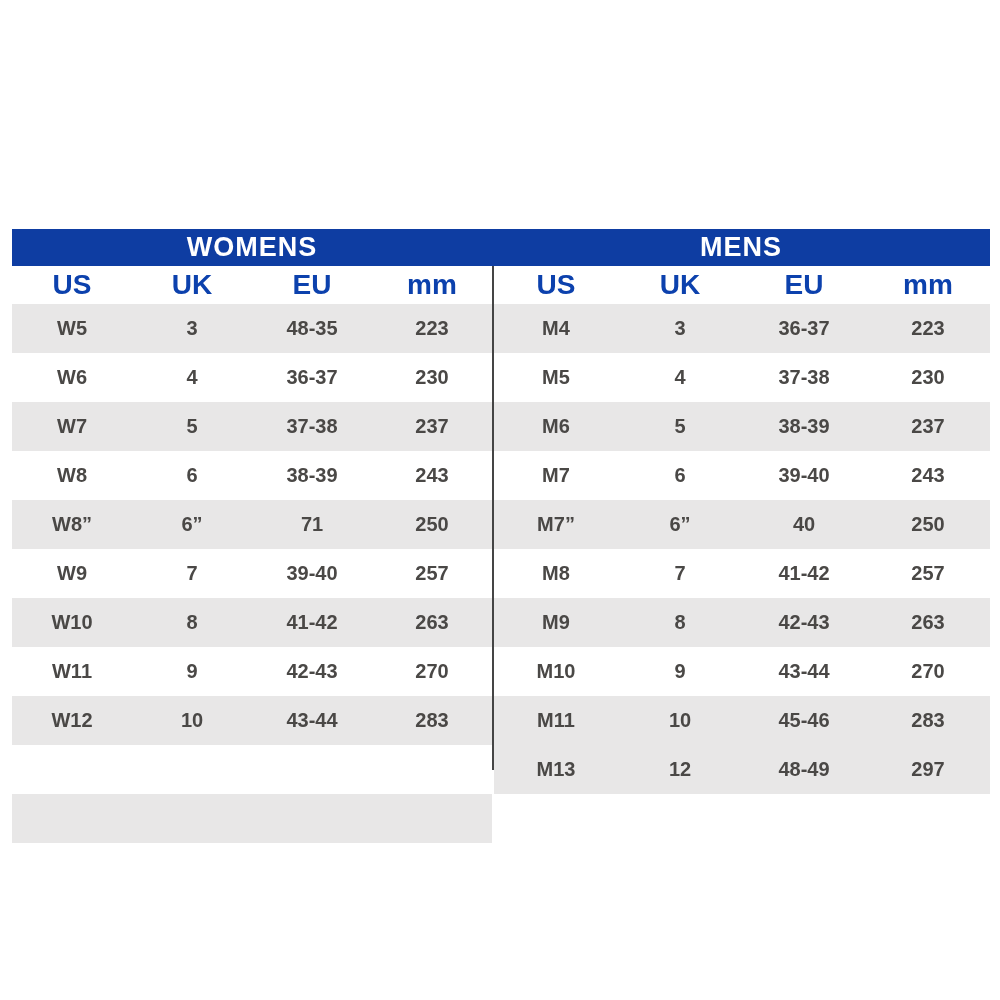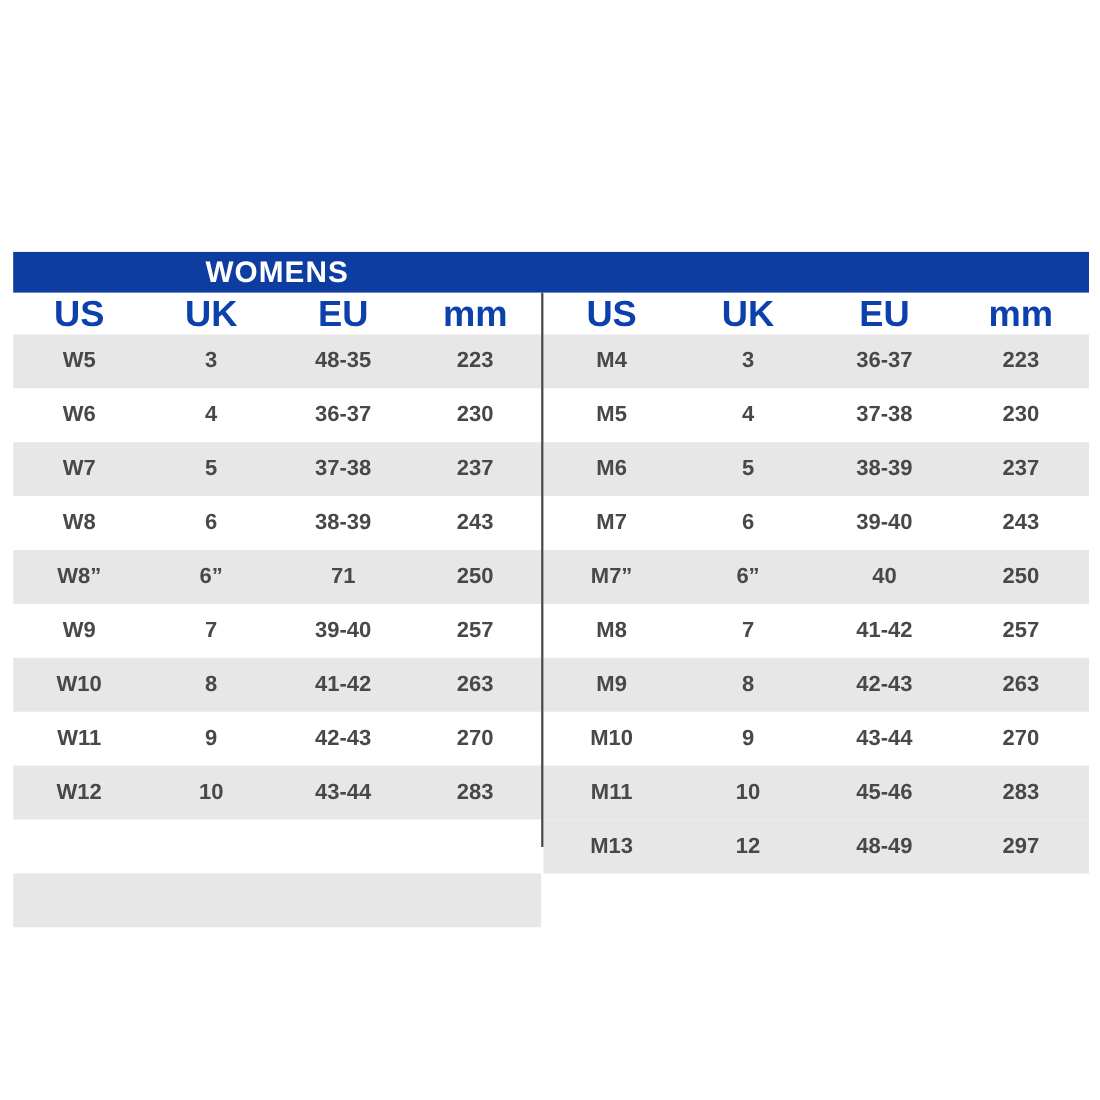--- a/index.html
+++ b/index.html
@@ -50,21 +50,21 @@
   .col-headers {
     display: flex;
     height: 38px;
     align-items: center;
   }
   .col-header {
     width: 25%;
     text-align: center;
     color: #0c41ad;
     font-weight: bold;
-    font-size: 33px;
+    font-size: 28px;
   }
   .table-row {
     display: flex;
     height: 49px;
     align-items: center;
   }
   .table-row.alt { background: #e8e7e7; }
   .cell {
     width: 25%;
     text-align: center;
@@ -74,20 +74,21 @@
   }
 </style>
 </head>
 <body>
 
 <div class="canvas">
   <div class="size-chart">
 
     <div class="title-bar">
       <div class="title-cell womens">WOMENS</div>
+      <div class="title-cell mens">MENS</div>
     </div>
 
     <div class="chart-body">
 
       <div class="size-table womens">
         <div class="col-headers">
           <div class="col-header">US</div>
           <div class="col-header">UK</div>
           <div class="col-header">EU</div>
           <div class="col-header">mm</div>

